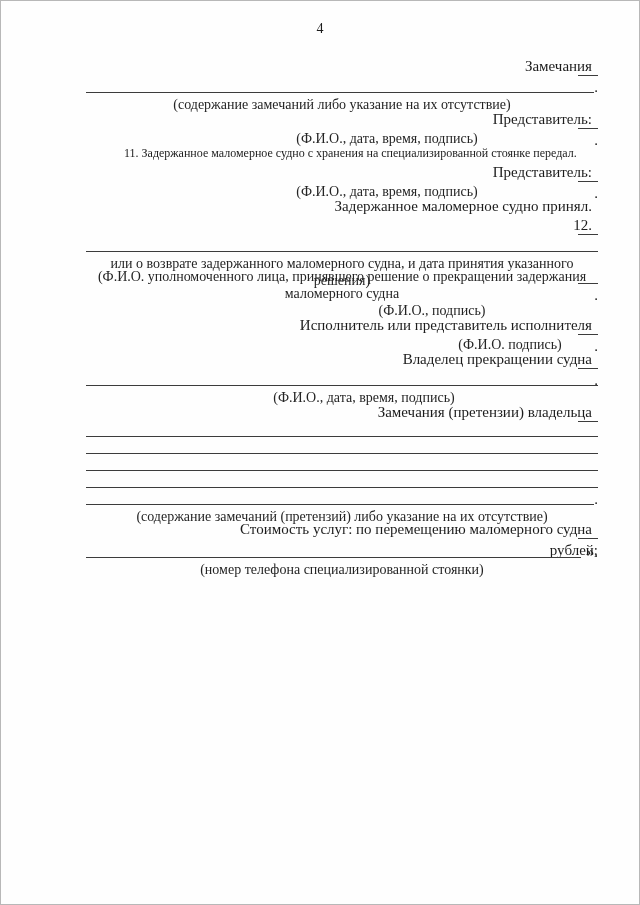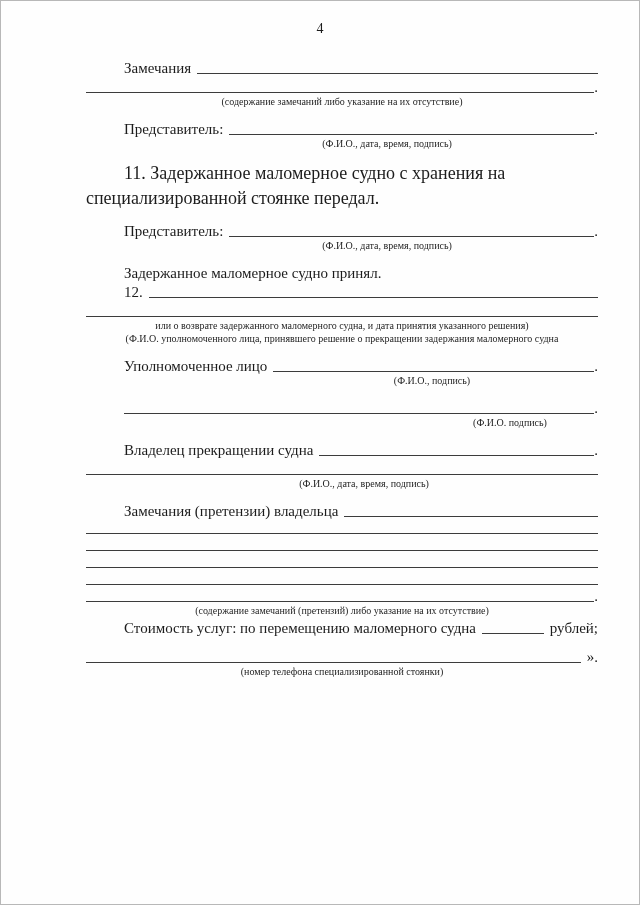--- a/index.html
+++ b/index.html
@@ -36,40 +36,40 @@
   }
   .row .lbl { white-space: nowrap; padding-right: 6px; }
   .row .suffix { white-space: nowrap; padding-left: 6px; text-align: right; }
   .row .punct { white-space: nowrap; }
   .fill {
     flex: 1;
     border-bottom: 1px solid #3c3c3c;
     margin-bottom: 3px;
     min-width: 20px;
   }
-  .indent { padding-left: 38px; }
+  .indent { padding-left: 38px; flex-direction: column; }
   .para {
-    font-size: 18px;
+    font-size: 12px;
     line-height: 1.4;
     text-indent: 38px;
     margin: 2px 0 1px 0;
   }
   .cap {
-    font-size: 10px;
+    font-size: 14px;
     line-height: 1.25;
     height: 13px;
     text-align: center;
     color: #242424;
   }
   .cap.shift1 { transform: translateX(45px); }
   .cap.shift2 { transform: translateX(90px); }
   .cap.shift3 { transform: translateX(168px); }
   .cap.shift-sm { transform: translateX(22px); }
   .blank { height: 17px; }
-  .mt2 { margin-top: 10px; }
+  .mt2 { margin-top: 2px; }
 </style>
 </head>
 <body>
 
 <div class="page">
   <div class="page-num">4</div>
 
   <div class="content">
 
     <div class="row indent">
@@ -106,27 +106,27 @@
       <span class="lbl">12.</span>
       <span class="fill"></span>
     </div>
     <div class="row">
       <span class="fill"></span>
     </div>
     <div class="cap">или о возврате задержанного маломерного судна, и дата принятия указанного решения)</div>
     <div class="cap">(Ф.И.О. уполномоченного лица, принявшего решение о прекращении задержания маломерного судна</div>
 
     <div class="row indent mt2">
-      <span class="lbl">Уполномоченное лицо</span>
       <span class="fill"></span>
       <span class="punct">.</span>
     </div>
     <div class="cap shift2">(Ф.И.О., подпись)</div>
 
     <div class="row indent mt2">
+      <span class="lbl">Исполнитель или представитель исполнителя</span>
       <span class="fill"></span>
       <span class="punct">.</span>
     </div>
     <div class="cap shift3">(Ф.И.О. подпись)</div>
 
     <div class="row indent mt2">
       <span class="lbl">Владелец прекращении судна</span>
       <span class="fill"></span>
       <span class="punct">.</span>
     </div>

